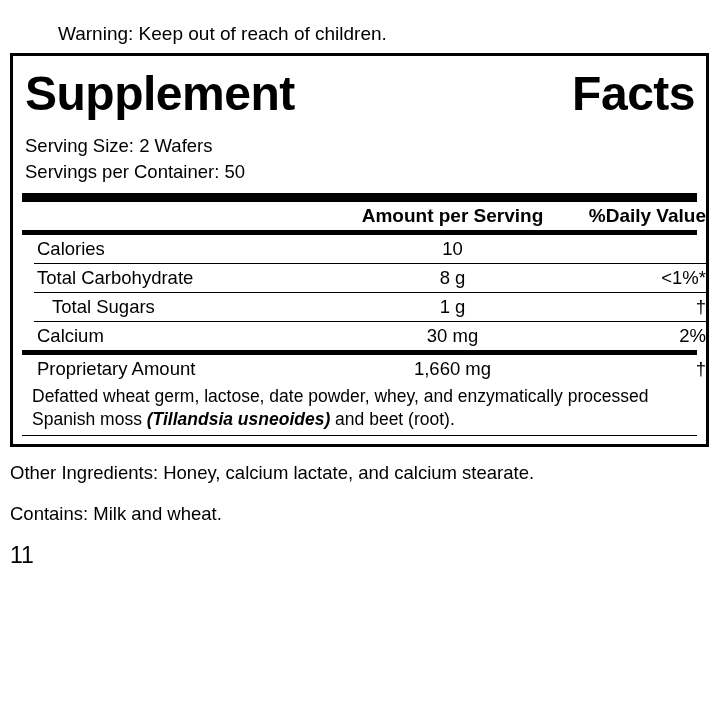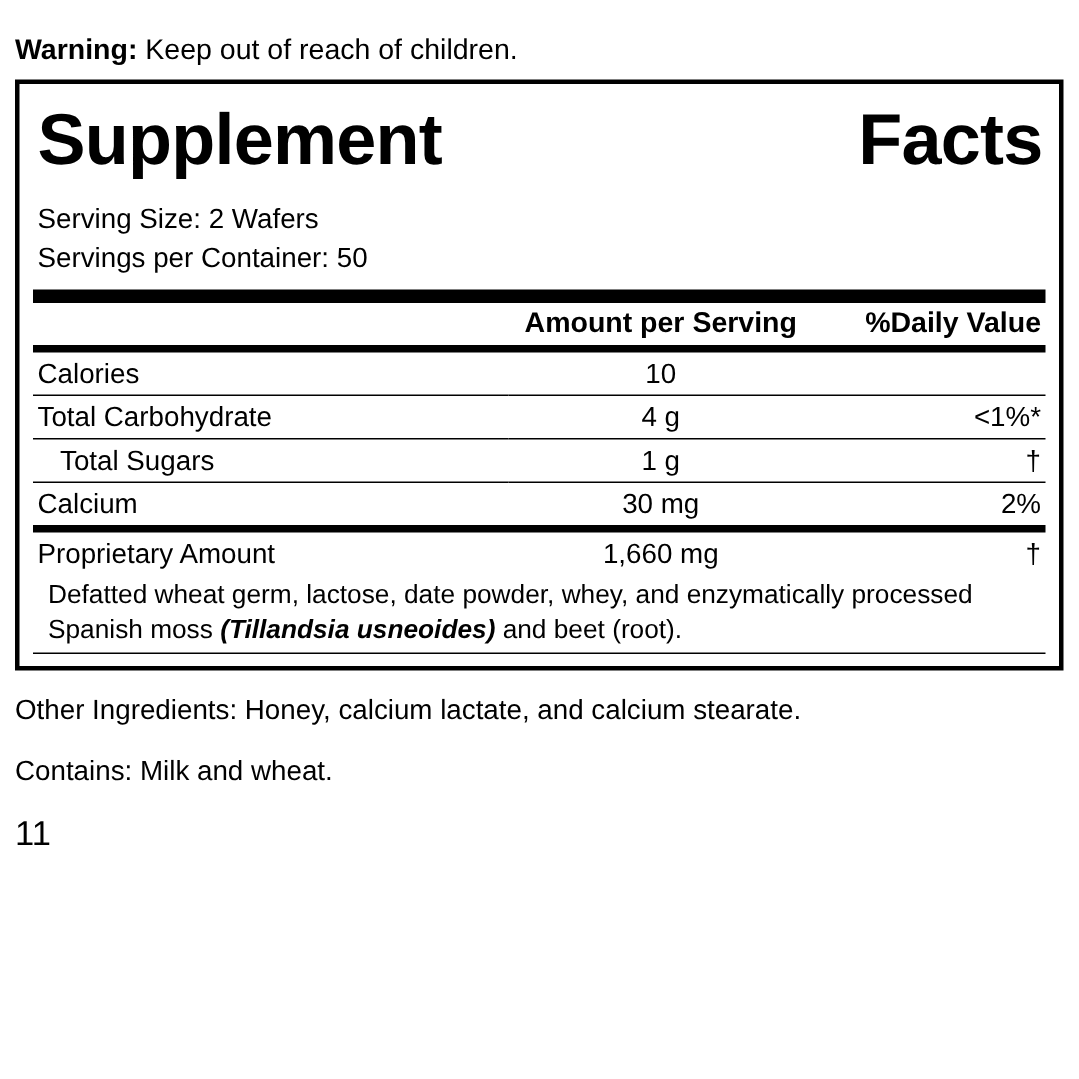--- a/index.html
+++ b/index.html
@@ -23,21 +23,22 @@
   }
   
   .warning-line {
     font-size: 19px;
     line-height: 24px;
     padding-top: 22px;
     padding-bottom: 7px;
     white-space: nowrap;
   }
   .warning-line b {
-    font-weight: bold;
+    font-weight: normal;
+    margin-left: 48px;
   }
   
   .panel {
     border: 3px solid #000;
     box-sizing: border-box;
     padding: 4px 9px 8px 9px;
   }
   .panel-title {
     font-size: 48px;
     font-weight: bold;
@@ -61,20 +62,21 @@
   .rule-med {
     border-top: 5px solid #000;
   }
   .rule-thin {
     border-top: 1.5px solid #000;
   }
   table.facts {
     width: 100%;
     border-collapse: collapse;
     font-size: 18.5px;
+    margin-left: 12px;
   }
   table.facts td {
     padding: 3px 0 3px 0;
     vertical-align: baseline;
   }
   .col-name { text-align: left; width: 47%; padding-left: 3px !important; }
   .col-amt  { text-align: center; width: 30%; }
   .col-dv   { text-align: right; width: 23%; padding-right: 3px !important; }
 
   .head-row td {
@@ -152,21 +154,21 @@
 
     <table class="facts">
       <tbody>
           <tr class="row-border">
         <td class="col-name">Calories</td>
         <td class="col-amt">10</td>
         <td class="col-dv"></td>
       </tr>
       <tr class="row-border">
         <td class="col-name">Total Carbohydrate</td>
-        <td class="col-amt">4 g</td>
+        <td class="col-amt">8 g</td>
         <td class="col-dv">&lt;1%*</td>
       </tr>
       <tr class="row-border">
         <td class="col-name indent">Total Sugars</td>
         <td class="col-amt">1 g</td>
         <td class="col-dv">†</td>
       </tr>
       <tr>
         <td class="col-name">Calcium</td>
         <td class="col-amt">30 mg</td>

